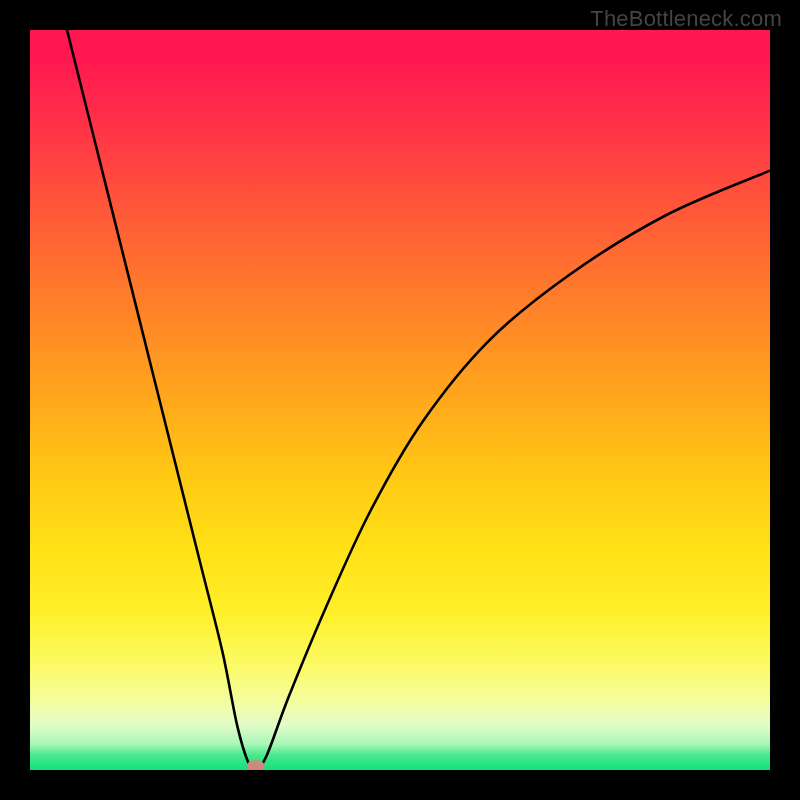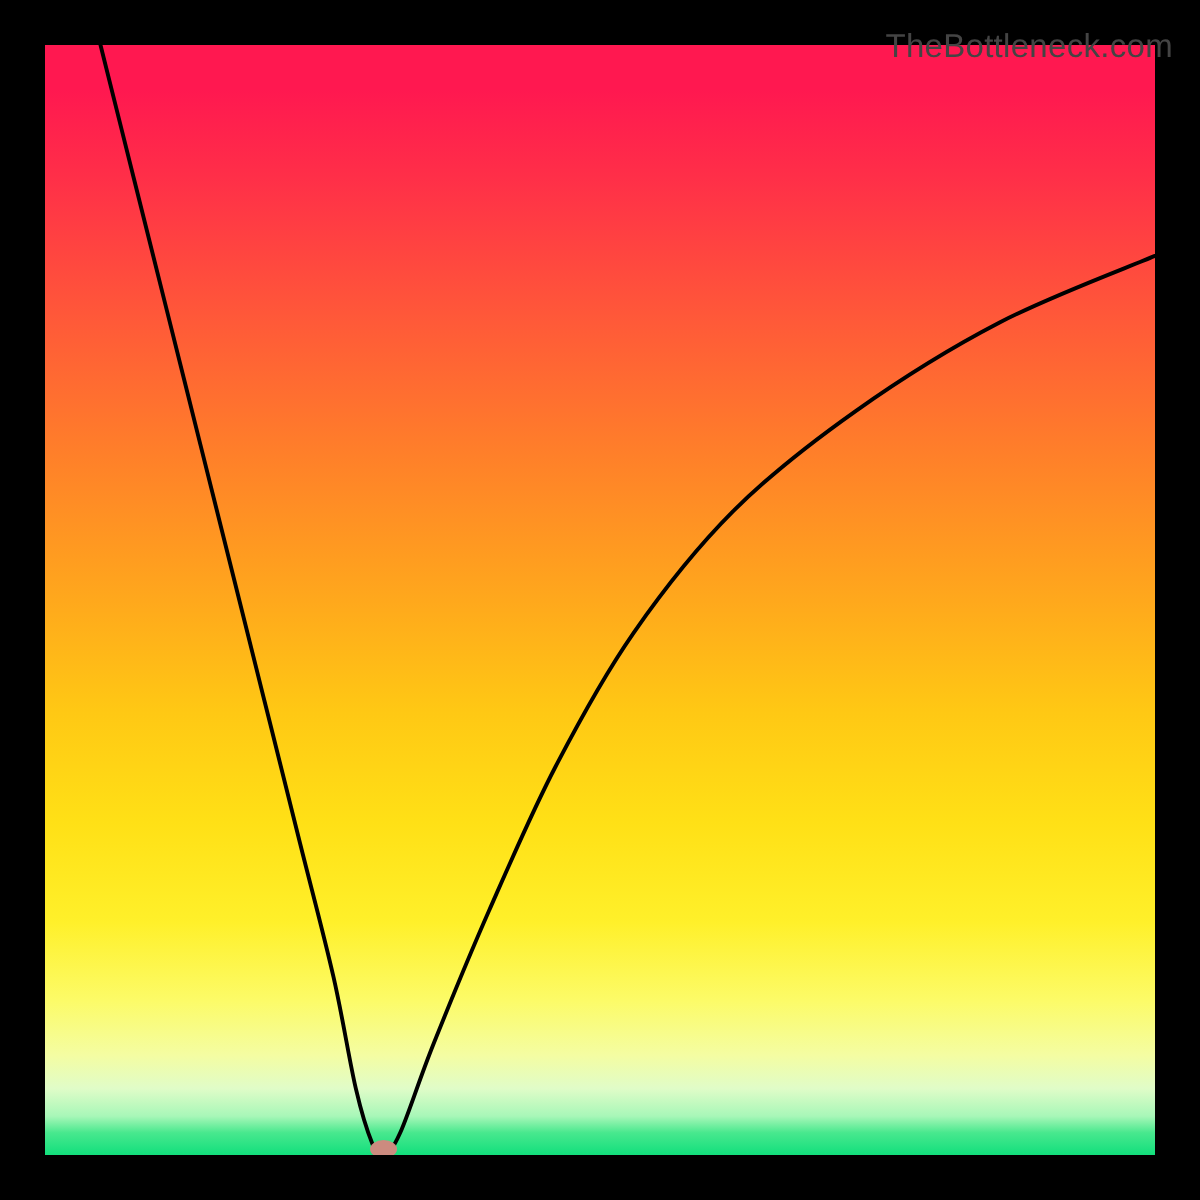--- a/index.html
+++ b/index.html
@@ -6,21 +6,21 @@
   body {
     width: 800px;
     height: 800px;
     background: #000;
     position: relative;
     font-family: Arial, Helvetica, sans-serif;
     overflow: hidden;
   }
   .watermark {
     position: absolute;
-    top: 18px;
+    top: 6px;
     right: 18px;
     color: #444;
     font-size: 22px;
     font-weight: 400;
     letter-spacing: 0.2px;
     z-index: 10;
   }
   .plot-area {
     position: absolute;
     left: 30px;

